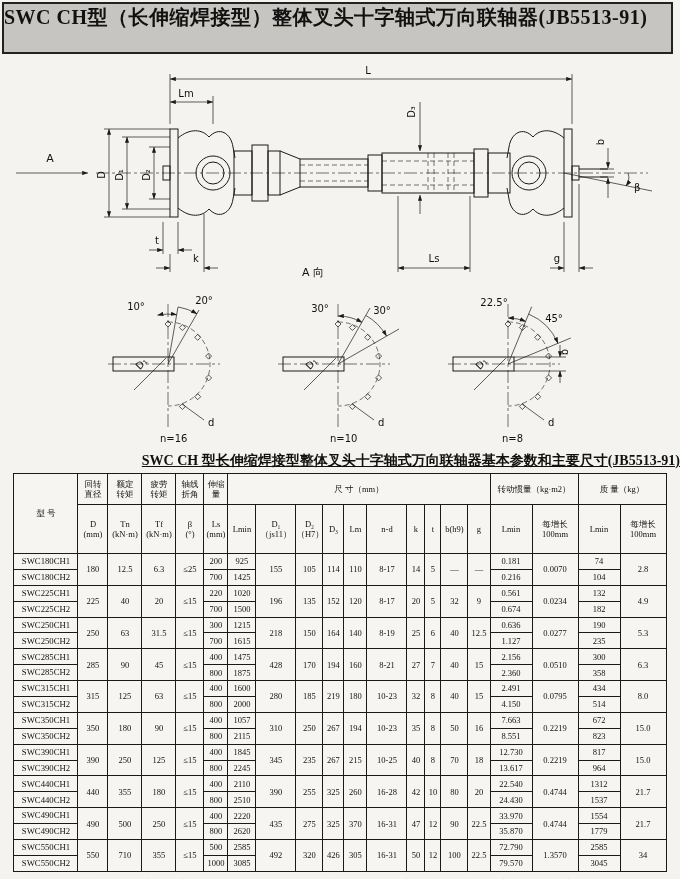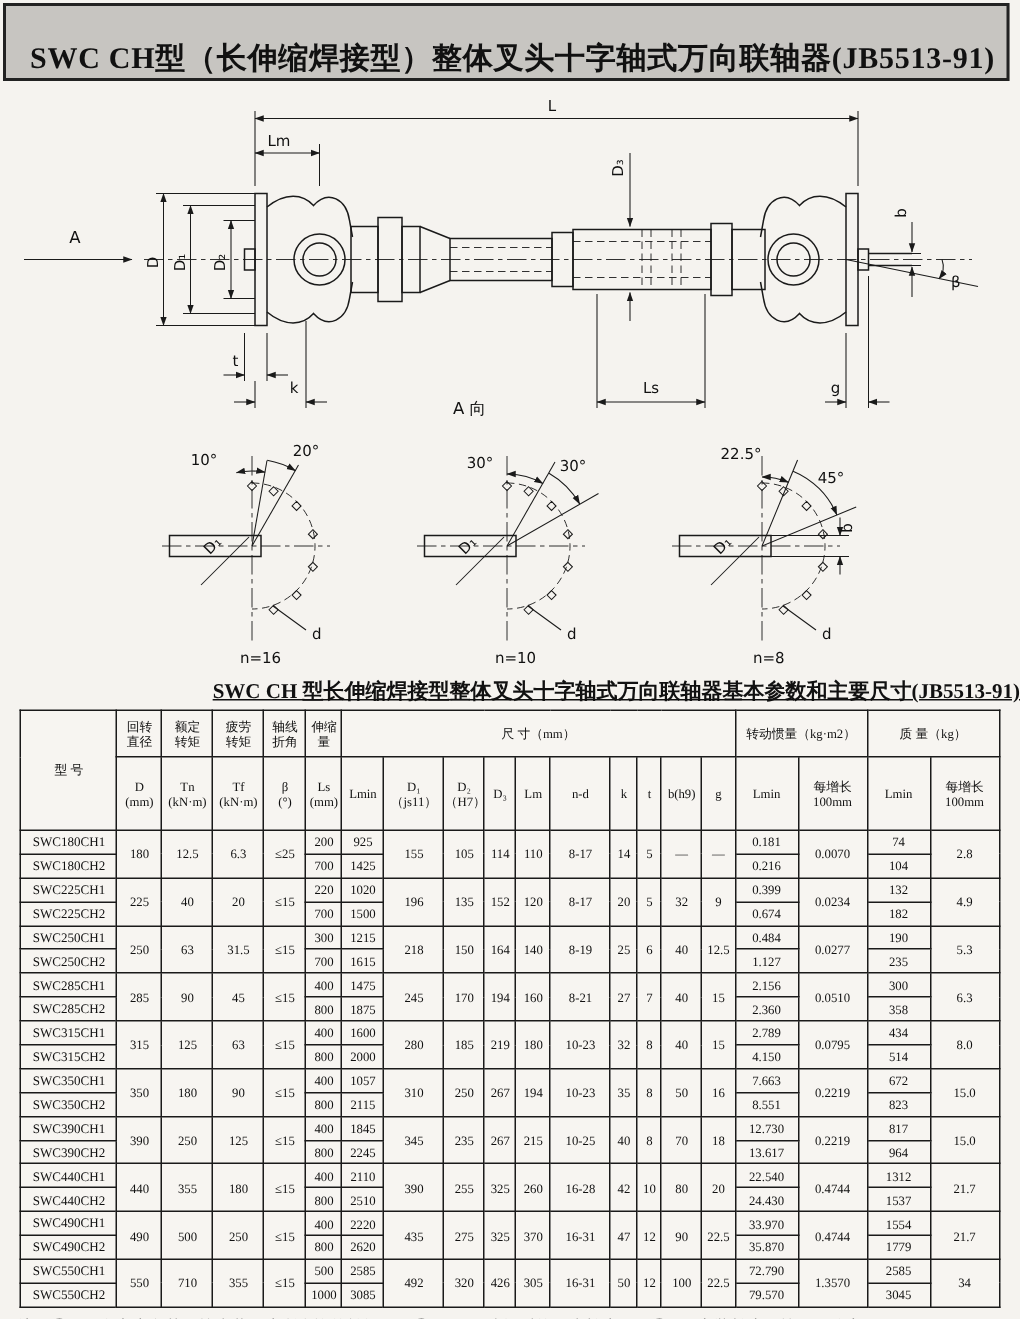--- a/index.html
+++ b/index.html
@@ -10,22 +10,22 @@
     color:#111;
     position:relative;
     overflow:hidden;
   }
   
   .titlebar{
     margin:2px 7px 0 2px;
     height:52px;
     background:#c7c5c1;
     border:2px solid #222;
-    display:flex;align-items:flex-end;
-    padding-left:16px;
+    display:flex;align-items:flex-start;
+    padding-left:0;
     box-sizing:border-box;
   }
   .titlebar h1{
     margin:0;font-size:20px;font-weight:bold;letter-spacing:.5px;
     font-family:"Liberation Serif","DejaVu Serif",serif;
   }
   
   .drawing-wrap{width:680px;height:396px;display:flex;justify-content:center;}
   svg{display:block;}
   .oln{stroke:#1a1a1a;stroke-width:1;fill:none;}
@@ -354,21 +354,21 @@
         <td>1020</td>
         <td rowspan="2">196</td>
         <td rowspan="2">135</td>
         <td rowspan="2">152</td>
         <td rowspan="2">120</td>
         <td rowspan="2">8-17</td>
         <td rowspan="2">20</td>
         <td rowspan="2">5</td>
         <td rowspan="2">32</td>
         <td rowspan="2">9</td>
-        <td>0.399</td>
+        <td>0.561</td>
         <td rowspan="2">0.0234</td>
         <td>132</td>
         <td rowspan="2">4.9</td>
       </tr>
       <tr>
         <td class="model">SWC225CH2</td>
         <td>700</td>
         <td>1500</td>
         <td>0.674</td>
         <td>182</td>
@@ -383,41 +383,41 @@
         <td>1215</td>
         <td rowspan="2">218</td>
         <td rowspan="2">150</td>
         <td rowspan="2">164</td>
         <td rowspan="2">140</td>
         <td rowspan="2">8-19</td>
         <td rowspan="2">25</td>
         <td rowspan="2">6</td>
         <td rowspan="2">40</td>
         <td rowspan="2">12.5</td>
-        <td>0.484</td>
+        <td>0.636</td>
         <td rowspan="2">0.0277</td>
         <td>190</td>
         <td rowspan="2">5.3</td>
       </tr>
       <tr>
         <td class="model">SWC250CH2</td>
         <td>700</td>
         <td>1615</td>
         <td>1.127</td>
         <td>235</td>
       </tr>
       <tr>
         <td class="model">SWC285CH1</td>
         <td rowspan="2">285</td>
         <td rowspan="2">90</td>
         <td rowspan="2">45</td>
         <td rowspan="2">≤15</td>
         <td>400</td>
         <td>1475</td>
-        <td rowspan="2">245</td>
+        <td rowspan="2">428</td>
         <td rowspan="2">170</td>
         <td rowspan="2">194</td>
         <td rowspan="2">160</td>
         <td rowspan="2">8-21</td>
         <td rowspan="2">27</td>
         <td rowspan="2">7</td>
         <td rowspan="2">40</td>
         <td rowspan="2">15</td>
         <td>2.156</td>
         <td rowspan="2">0.0510</td>
@@ -441,21 +441,21 @@
         <td>1600</td>
         <td rowspan="2">280</td>
         <td rowspan="2">185</td>
         <td rowspan="2">219</td>
         <td rowspan="2">180</td>
         <td rowspan="2">10-23</td>
         <td rowspan="2">32</td>
         <td rowspan="2">8</td>
         <td rowspan="2">40</td>
         <td rowspan="2">15</td>
-        <td>2.789</td>
+        <td>2.491</td>
         <td rowspan="2">0.0795</td>
         <td>434</td>
         <td rowspan="2">8.0</td>
       </tr>
       <tr>
         <td class="model">SWC315CH2</td>
         <td>800</td>
         <td>2000</td>
         <td>4.150</td>
         <td>514</td>

